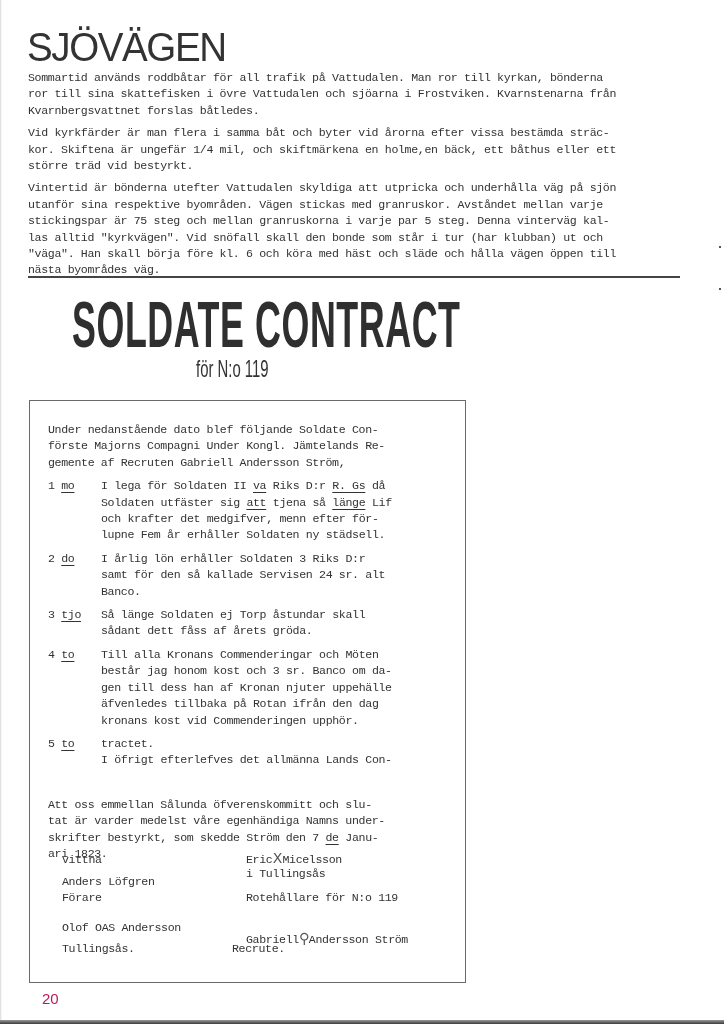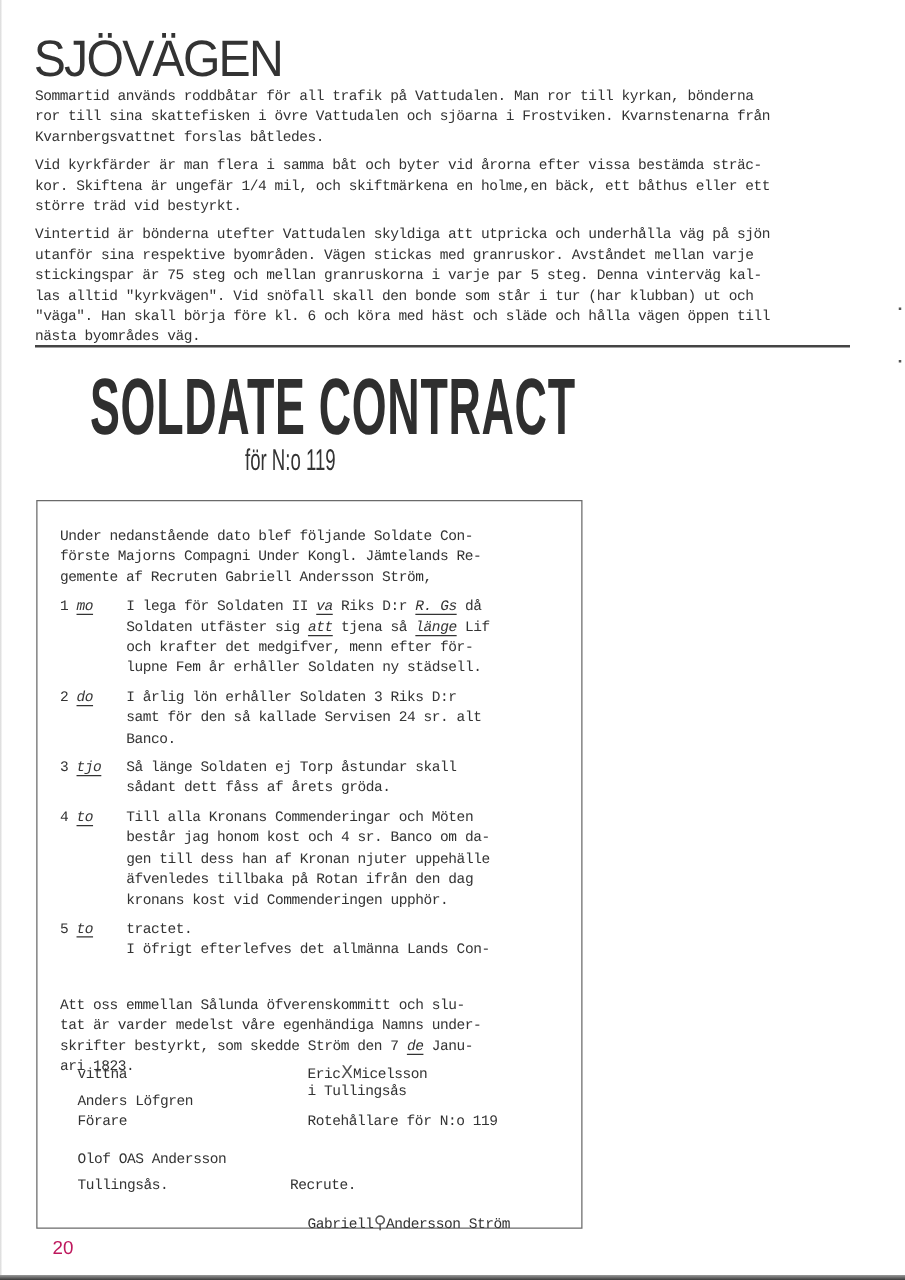--- a/index.html
+++ b/index.html
@@ -48,21 +48,21 @@
     .contract-box {
       position: absolute; left: 29px; top: 400px; width: 437px; height: 583px;
       border: 1.5px solid #6a6a6a;
     }
     .contract-body { position: absolute; left: 48px; top: 422px; width: 390px; }
     .contract-body .line { white-space: nowrap; display: block; }
     .para { margin-bottom: 7px; }
 
     .item { display: flex; margin-bottom: 7px; }
     .item-num { width: 53px; flex: none; white-space: nowrap; }
-    .item-num u, .u { text-decoration: underline; text-underline-offset: 3px; font-style: italic; }
+    .item-num u, .u { text-decoration: underline; text-underline-offset: 3px; }
     .item-text { flex: 1; }
 
     .closing { margin-top: 28px; }
 
     .sig { position: absolute; white-space: nowrap; }
     .sig-mark { display: inline-block; width: 10px; text-align: center; color: #555; font-family: "DejaVu Sans", sans-serif; font-size: 14px; line-height: 12px; }
 
     .page-number {
       position: absolute; left: 42px; top: 990px;
       font-family: "Liberation Sans", sans-serif; font-size: 15px; color: #be185d;
@@ -136,21 +136,21 @@
     <div class="item-text">
       <span class="line">Så länge Soldaten ej Torp åstundar skall</span>
       <span class="line">sådant dett fåss af årets gröda.</span>
     </div>
   </div>
 
   <div class="item">
     <div class="item-num"><span>4</span> <u>to</u></div>
     <div class="item-text">
       <span class="line">Till alla Kronans Commenderingar och Möten</span>
-      <span class="line">består jag honom kost och 4 sr. Banco om da-</span>
+      <span class="line">består jag honom kost och 3 sr. Banco om da-</span>
       <span class="line">gen till dess han af Kronan njuter uppehälle</span>
       <span class="line">äfvenledes tillbaka på Rotan ifrån den dag</span>
       <span class="line">kronans kost vid Commenderingen upphör.</span>
     </div>
   </div>
 
   <div class="item">
     <div class="item-num"><span>5</span> <u>to</u></div>
     <div class="item-text">
       <span class="line">tractet.</span>
@@ -169,18 +169,18 @@
 <div class="tw">
   <span class="sig" style="left:62px; top:852px;">vittna</span>
   <span class="sig" style="left:62px; top:874px;">Anders Löfgren</span>
   <span class="sig" style="left:62px; top:890px;">Förare</span>
   <span class="sig" style="left:62px; top:920px;">Olof OAS Andersson</span>
   <span class="sig" style="left:62px; top:941px;">Tullingsås.</span>
 
   <span class="sig" style="left:246px; top:852px;"><span>Eric</span><span class="sig-mark">X</span><span>Micelsson</span></span>
   <span class="sig" style="left:246px; top:866px;">i Tullingsås</span>
   <span class="sig" style="left:246px; top:890px;">Rotehållare för N:o 119</span>
-  <span class="sig" style="left:246px; top:972px;"><span>Gabriell</span><span class="sig-mark">⚲</span><span>Andersson Ström</span></span>
+  <span class="sig" style="left:246px; top:932px;"><span>Gabriell</span><span class="sig-mark">⚲</span><span>Andersson Ström</span></span>
   <span class="sig" style="left:232px; top:941px;">Recrute.</span>
 </div>
 
 <div class="page-number">20</div>
 <div class="page-edge-bottom"></div>
 
 </body></html>

